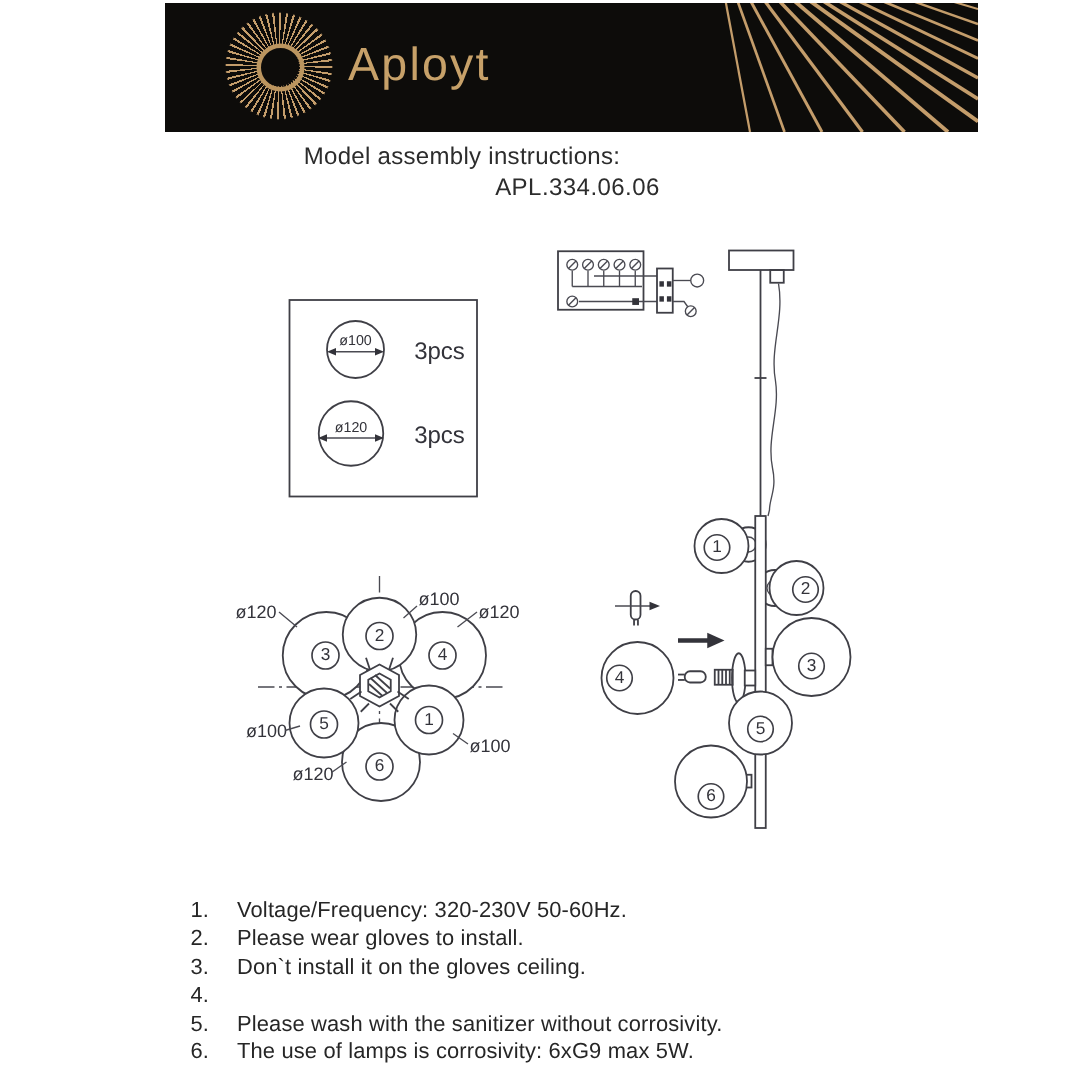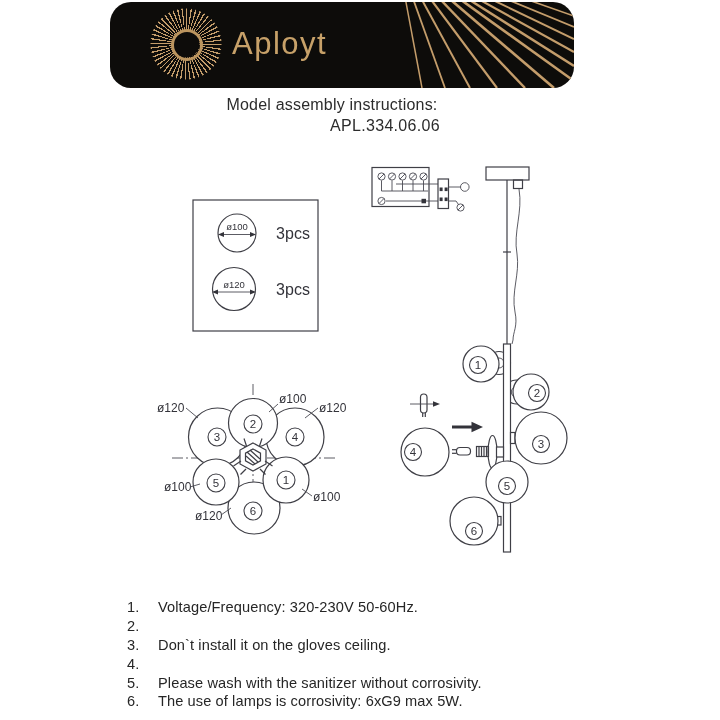--- a/index.html
+++ b/index.html
@@ -1,33 +1,33 @@
 <!DOCTYPE html>
 <html><head>
 <meta charset="utf-8">
 <style>
   html,body{margin:0;padding:0;background:#ffffff;}
   .page{position:relative;width:720px;height:720px;background:#ffffff;overflow:hidden;
         font-family:"Liberation Sans",sans-serif;color:#2f2f2f;}
 
   
-  .banner{position:absolute;left:110px;top:2px;width:464px;height:86px;background:#0d0c0a;overflow:hidden;border-radius:21px;}
+  .banner{position:absolute;left:110px;top:2px;width:542px;height:86px;background:#0d0c0a;overflow:hidden;}
   .sunburst{position:absolute;left:38px;top:4px;width:76px;height:76px;border-radius:50%;
             background:repeating-conic-gradient(#c49d6b 0deg 2.4deg, rgba(0,0,0,0) 2.4deg 7.5deg);
             -webkit-mask-image:radial-gradient(circle,rgba(0,0,0,0) 0 13px,#000 14px 35px,rgba(0,0,0,0) 36px);
             mask-image:radial-gradient(circle,rgba(0,0,0,0) 0 13px,#000 14px 35px,rgba(0,0,0,0) 36px);}
   .sunring{position:absolute;left:61px;top:27px;width:26px;height:26px;border:3px solid #bb955f;border-radius:50%;}
   .brand{position:absolute;left:122px;top:50%;transform:translateY(-54%);
          font-size:31px;font-weight:300;letter-spacing:1.5px;color:#c7a169;}
   .rays{position:absolute;right:0;top:0;width:232px;height:86px;}
   .rays line{stroke:#c49d6b;}
 
   
   .title{position:absolute;left:0;top:96px;width:616px;text-align:center;
-         font-size:16px;font-weight:500;letter-spacing:.2px;color:#2c2c2c;margin-left:24px;}
+         font-size:16px;font-weight:500;letter-spacing:.2px;color:#2c2c2c;}
   .model{position:absolute;left:0;top:117px;width:720px;text-align:center;
          font-size:16px;font-weight:400;letter-spacing:.3px;color:#2c2c2c;margin-left:25px;}
 
   
   .diagram{position:absolute;left:0;top:0;width:720px;height:720px;}
   .diagram text{font-family:"Liberation Sans",sans-serif;fill:#33333a;}
   .ln{stroke:#3f3f46;stroke-width:1.2;fill:none;}
   .lnw{stroke:#3f3f46;stroke-width:1.2;fill:#ffffff;}
   .thin{stroke:#4a4a52;stroke-width:0.9;fill:none;}
   .fillk{fill:#33333a;stroke:none;}
@@ -251,20 +251,21 @@
     </g>
   </svg>
 
   <div class="instructions">
     <div class="instr-row">
       <span class="instr-num">1.</span>
       <span class="instr-text">Voltage/Frequency: 320-230V 50-60Hz.</span>
     </div>
     <div class="instr-row">
       <span class="instr-num">2.</span>
+      <span class="instr-text">Please wear gloves to install.</span>
     </div>
     <div class="instr-row">
       <span class="instr-num">3.</span>
       <span class="instr-text">Don`t install it on the gloves ceiling.</span>
     </div>
     <div class="instr-row">
       <span class="instr-num">4.</span>
     </div>
     <div class="instr-row">
       <span class="instr-num">5.</span>

